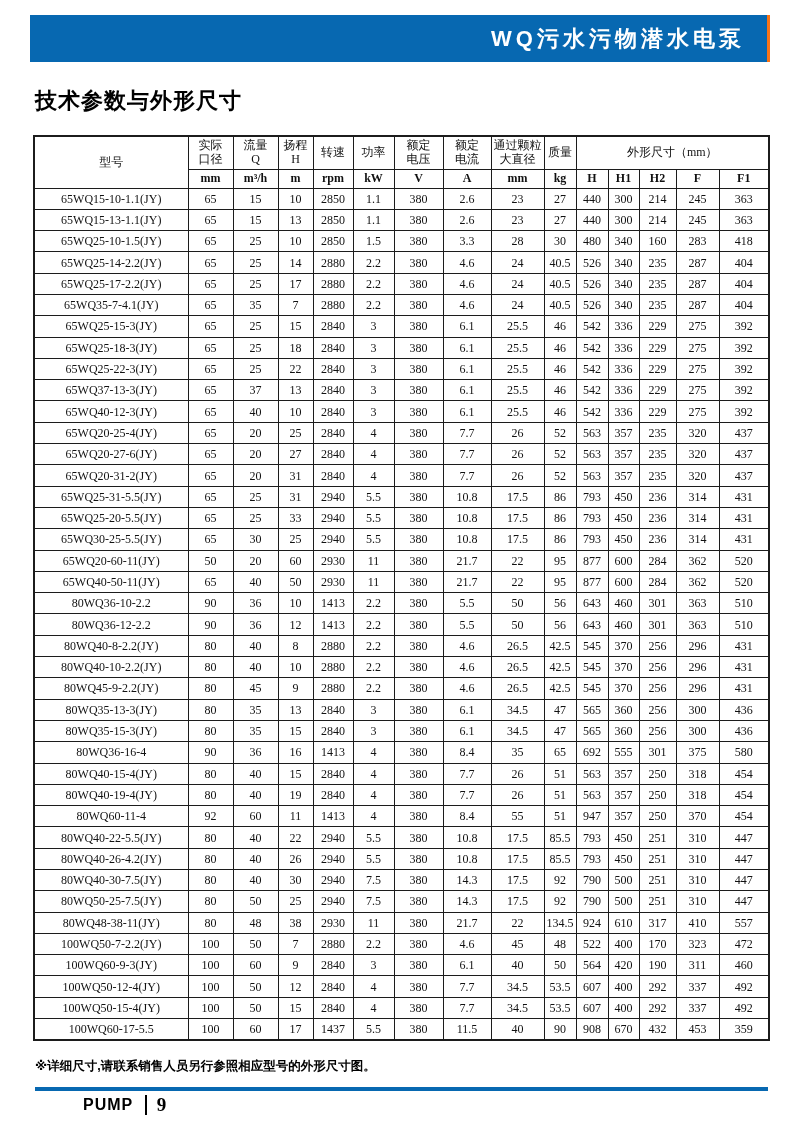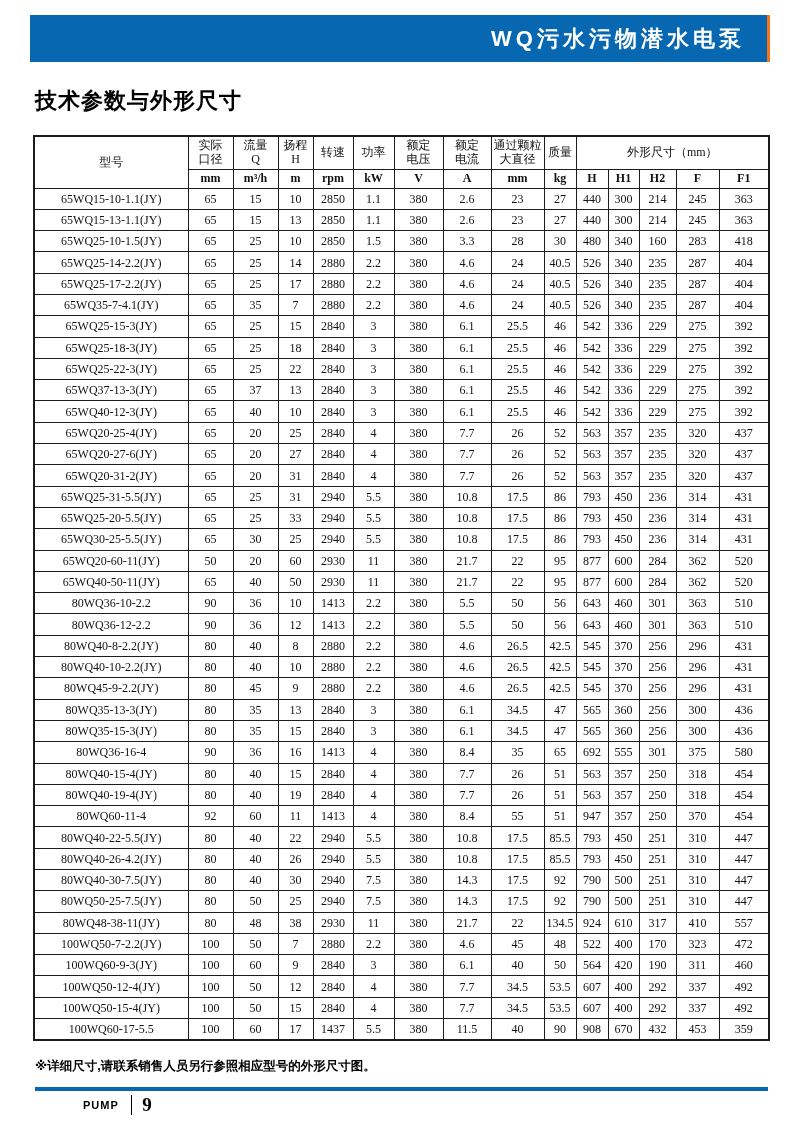--- a/index.html
+++ b/index.html
@@ -46,21 +46,21 @@
   .footer-rule {
     position:absolute; left:35px; top:1087px; width:733px; height:4px;
     background:#0768b1;
   }
   .footer {
     position:absolute; left:83px; top:1093px; height:24px;
     display:flex; align-items:center;
   }
   .footer .brand {
     font-family:"Liberation Sans","DejaVu Sans",sans-serif;
-    font-size:11px; font-weight:bold; letter-spacing:1px; color:#000;
+    font-size:16px; font-weight:bold; letter-spacing:1px; color:#000;
   }
   .footer .fdiv {
     display:inline-block; width:1.5px; height:20px; background:#000;
     margin:0 10px 0 12px;
   }
   .footer .pnum {
     font-family:"Liberation Serif","DejaVu Serif",serif;
     font-size:19px; font-weight:bold; color:#000;
   }
 </style>

